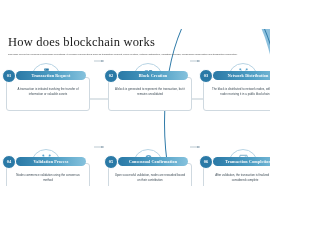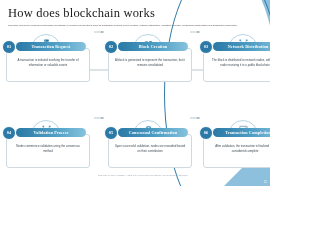--- a/index.html
+++ b/index.html
@@ -7,20 +7,21 @@
     width: 330px; height: 186px;
     overflow: hidden;
     background: #ffffff;
     font-family: "Liberation Sans", sans-serif;
   }
   .slide {
     position: relative;
     width: 270px; height: 186px;
     background: #ffffff;
     overflow: hidden;
+    margin-top: 29px;
   }
 
   
   .deco-bg {
     position: absolute;
     top: 0; right: 0;
     width: 46px; height: 186px;
     background: #8cc0dd;
     z-index: 0;
   }

